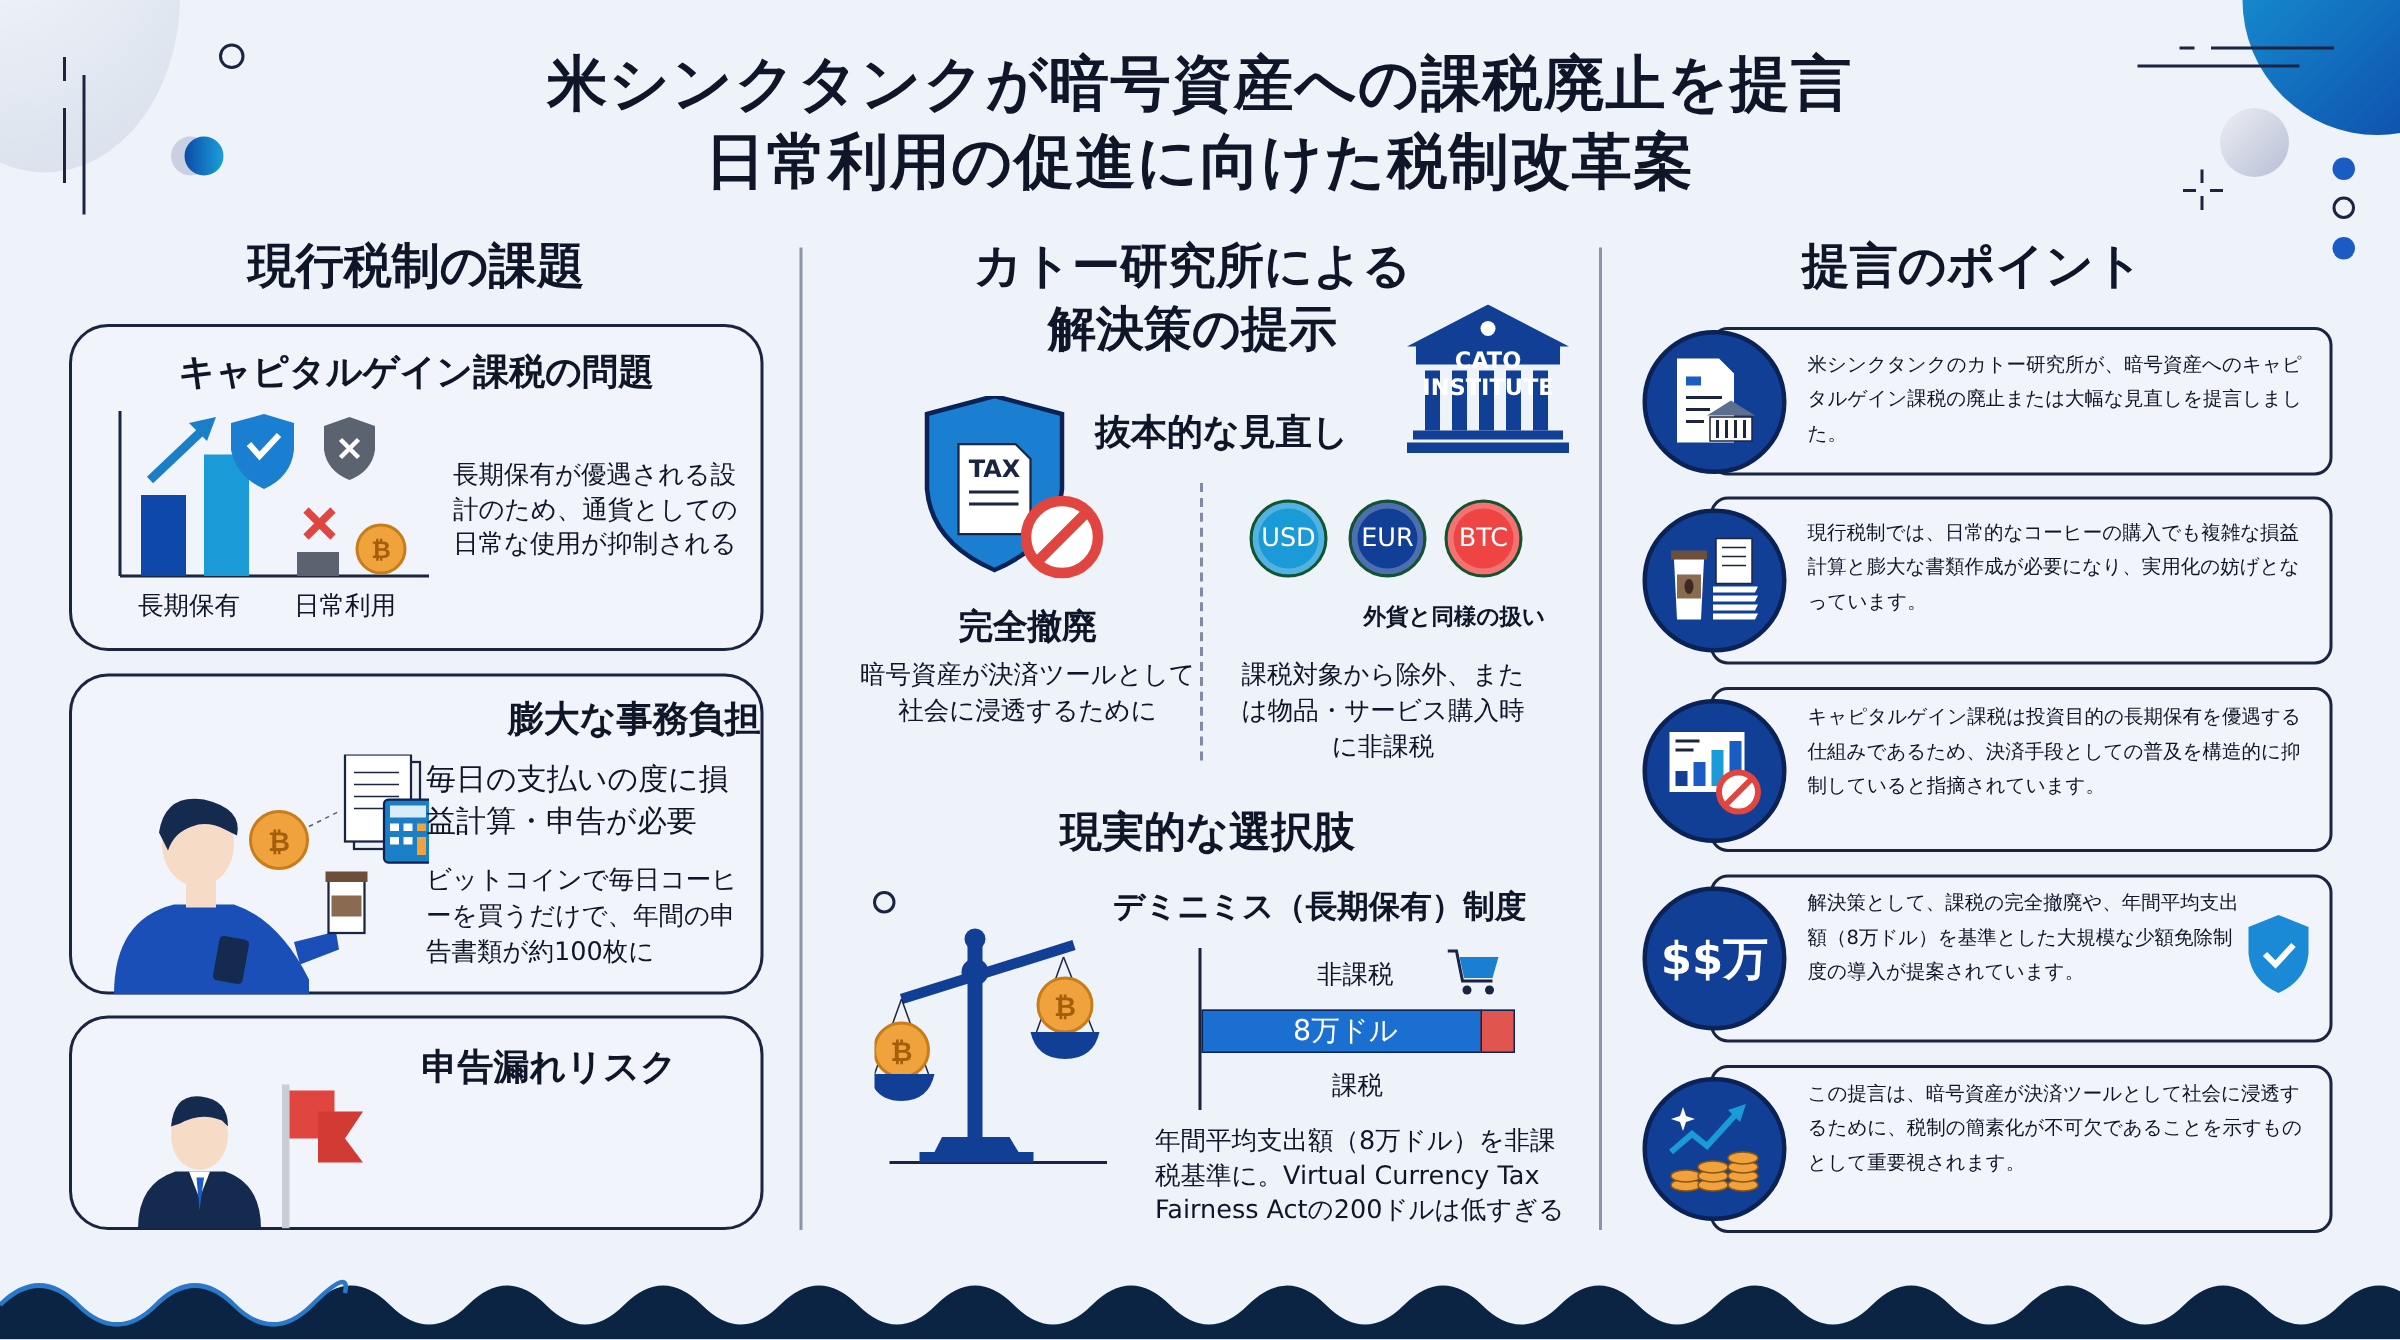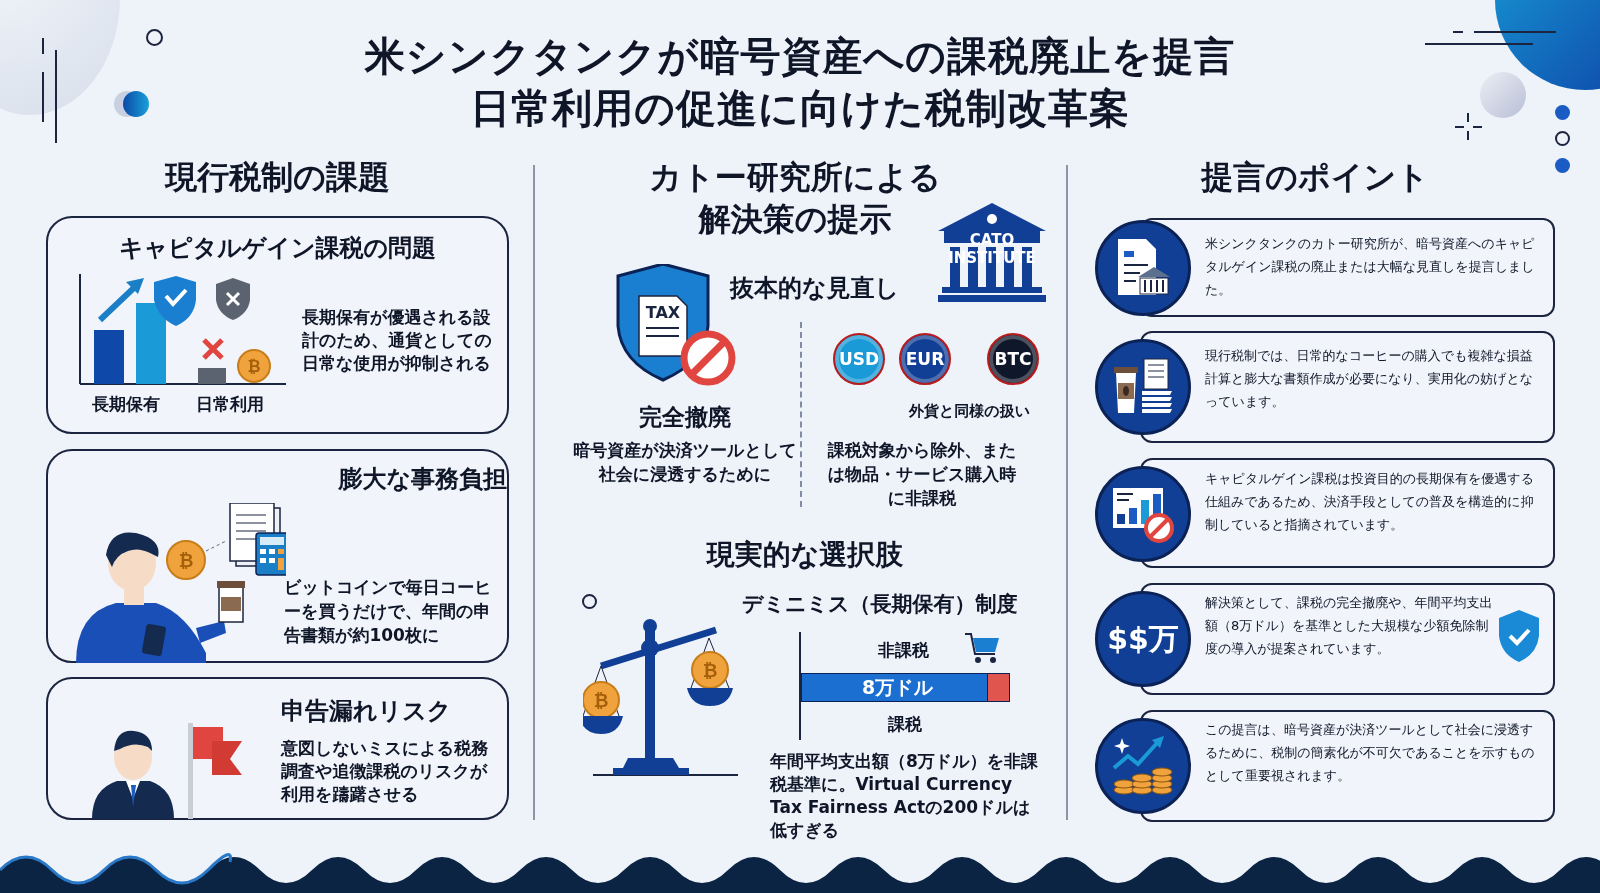--- a/index.html
+++ b/index.html
@@ -4,25 +4,25 @@
 <style>
 *{box-sizing:border-box;margin:0;padding:0}
 body{width:1600px;height:893px;overflow:hidden;background:#eef2f9;font-family:"DejaVu Sans","Liberation Sans",sans-serif;color:#101a2e;position:relative}
 .deco{position:absolute}
 .title{position:absolute;left:0;width:1600px;top:30px;text-align:center;font-weight:bold;font-size:40px;line-height:52px;color:#0e1628;letter-spacing:1px}
 .col-head{position:absolute;text-align:center;font-weight:bold;font-size:32px;line-height:42px;color:#0e1628}
 .vdiv{position:absolute;top:165px;width:2px;height:655px;background:#8a96a8}
 .card{position:absolute;border:2px solid #1b2540;border-radius:26px;background:#f1f4fa}
 .card-title{position:absolute;font-weight:bold;font-size:24px;color:#0e1628;white-space:nowrap}
 .txt{position:absolute;font-size:17px;line-height:24px;color:#0e1628}
-.bold{font-weight:bold}
+.bold{font-weight:normal}
 .pt-card{position:absolute;left:1140px;width:415px;border:2px solid #1b2540;border-radius:12px;background:#f1f4fa}
 .pt-circ{position:absolute;left:1095px;width:96px;height:96px;border-radius:50%;background:#123f96;border:3px solid #0b2256;display:flex;align-items:center;justify-content:center}
 .pt-text{position:absolute;left:1205px;width:340px;font-size:13px;line-height:23px;color:#0e1628}
-.coin{position:absolute;width:52px;height:52px;border-radius:50%;display:flex;align-items:center;justify-content:center;color:#fff;font-weight:bold;font-size:17px;border:2px solid #b91c1c;box-shadow:inset 0 0 0 4px rgba(255,255,255,.25)}
+.coin{position:absolute;width:52px;height:52px;border-radius:50%;display:flex;align-items:center;justify-content:center;color:#fff;font-weight:normal;font-size:17px;border:2px solid #14532d;box-shadow:inset 0 0 0 4px rgba(255,255,255,.25)}
 .center{text-align:center}
 </style>
 </head>
 <body>
 
 <div class="deco" style="left:-60px;top:-120px;width:180px;height:235px;border-radius:50%;background:radial-gradient(circle at 30% 30%,#f3f6fb,#d6deea)"></div>
 <div class="deco" style="left:42px;top:38px;width:2px;height:16px;background:#1b2540"></div>
 <div class="deco" style="left:42px;top:72px;width:2px;height:50px;background:#1b2540"></div>
 <div class="deco" style="left:55px;top:50px;width:2px;height:93px;background:#1b2540"></div>
 <div class="deco" style="left:146px;top:29px;width:17px;height:17px;border:2px solid #1b2540;border-radius:50%"></div>
@@ -96,36 +96,36 @@
       <line x1="170" y1="36" x2="195" y2="36" stroke="#1b2540"></line>
     <rect x="190" y="30" width="32" height="42" rx="3" fill="#1a7fc6" stroke="#0b2256" stroke-width="1.5"></rect>
     <rect x="194" y="34" width="24" height="8" fill="#d8ecf8"></rect>
     <rect x="194" y="46" width="6" height="5" fill="#fff"></rect>
       <rect x="203" y="46" width="6" height="5" fill="#fff"></rect>
       <rect x="212" y="46" width="6" height="5" fill="#f0a23c"></rect>
     <rect x="194" y="55" width="6" height="5" fill="#fff"></rect>
       <rect x="203" y="55" width="6" height="5" fill="#fff"></rect>
       <rect x="212" y="55" width="6" height="12" fill="#f0a23c"></rect>
   </svg>
+  <div class="txt bold" style="left:236px;top:54px;width:210px;font-size:20px;line-height:28px">毎日の支払いの度に損益計算・申告が必要</div>
   <div class="txt bold" style="left:236px;top:124px;width:210px;line-height:24px">ビットコインで毎日コーヒーを買うだけで、年間の申告書類が約100枚に</div>
 </div>
 
 <div class="card" style="left:46px;top:677px;width:463px;height:143px">
   <svg style="position:absolute;left:44px;top:40px" width="150" height="100" viewBox="0 0 150 100">
     <path d="M0 100 Q0 70 25 62 L58 62 Q82 70 82 100 Z" fill="#142a4f"></path>
     <path d="M34 62 L41 80 L48 62 Z" fill="#fff"></path>
     <path d="M39 66 L41 88 L44 66 Z" fill="#1a5bc4"></path>
     <ellipse cx="41" cy="38" rx="19" ry="23" fill="#f6dcc6"></ellipse>
     <path d="M22 32 Q24 10 42 12 Q60 14 60 32 L56 28 Q42 22 28 30 Z" fill="#142a4f"></path>
     <rect x="96" y="4" width="5" height="96" fill="#c8cdd6"></rect>
     <path d="M101 8 L131 8 L131 40 L101 40 Z" fill="#e0463f"></path>
     <path d="M120 22 L150 22 L138 40 L150 56 L120 56 Z" fill="#d23a34"></path>
   </svg>
   <div class="card-title" style="left:233px;top:16px">申告漏れリスク</div>
-  <div class="txt bold" style="left:233px;top:58px;width:220px;line-height:23px">意図しないミスによる税務調査や追徴課税のリスクが利用を躊躇させる</div>
 </div>
 
 <div class="col-head" style="left:590px;width:410px;top:156px">
   <div>カトー研究所による</div>
   <div>解決策の提示</div>
 </div>
 
 <svg style="position:absolute;left:938px;top:203px" width="108" height="100" viewBox="0 0 108 100">
   <polygon points="54,0 0,28 108,28" fill="#123f96"></polygon>
   <circle cx="54" cy="16" r="5" fill="#fff"></circle>
@@ -151,21 +151,21 @@
 </svg>
 <div class="card-title" style="left:730px;top:272px">抜本的な見直し</div>
 
 <div style="position:absolute;left:800px;top:322px;width:0;height:185px;border-left:2px dashed #7f8ca3"></div>
 
 <div class="card-title" style="left:580px;width:210px;text-align:center;top:402px;font-size:23px">完全撤廃</div>
 <div class="txt bold center" style="left:570px;width:230px;top:438px">暗号資産が決済ツールとして社会に浸透するために</div>
 
 <div class="coin" style="left:833px;top:333px;background:#1a9ad6">USD</div>
 <div class="coin" style="left:899px;top:333px;background:#123f96">EUR</div>
-<div class="coin" style="left:987px;top:333px;background:#0f172a">BTC</div>
+<div class="coin" style="left:963px;top:333px;background:#ef4444">BTC</div>
 
 <div class="card-title" style="left:810px;width:220px;text-align:right;top:402px;font-size:15px">外貨と同様の扱い</div>
 <div class="txt bold center" style="left:822px;width:200px;top:438px">課税対象から除外、または物品・サービス購入時に非課税</div>
 
 <div class="card-title" style="left:560px;width:490px;text-align:center;top:536px;font-size:28px">現実的な選択肢</div>
 <div class="deco" style="left:582px;top:594px;width:15px;height:15px;border:2px solid #1b2540;border-radius:50%"></div>
 <div class="card-title" style="left:742px;top:590px;font-size:21px">デミニミス（長期保有）制度</div>
 
 <svg style="position:absolute;left:583px;top:618px" width="160" height="160" viewBox="0 0 160 160">
   <line x1="10" y1="157" x2="155" y2="157" stroke="#1b2540" stroke-width="2"></line>

